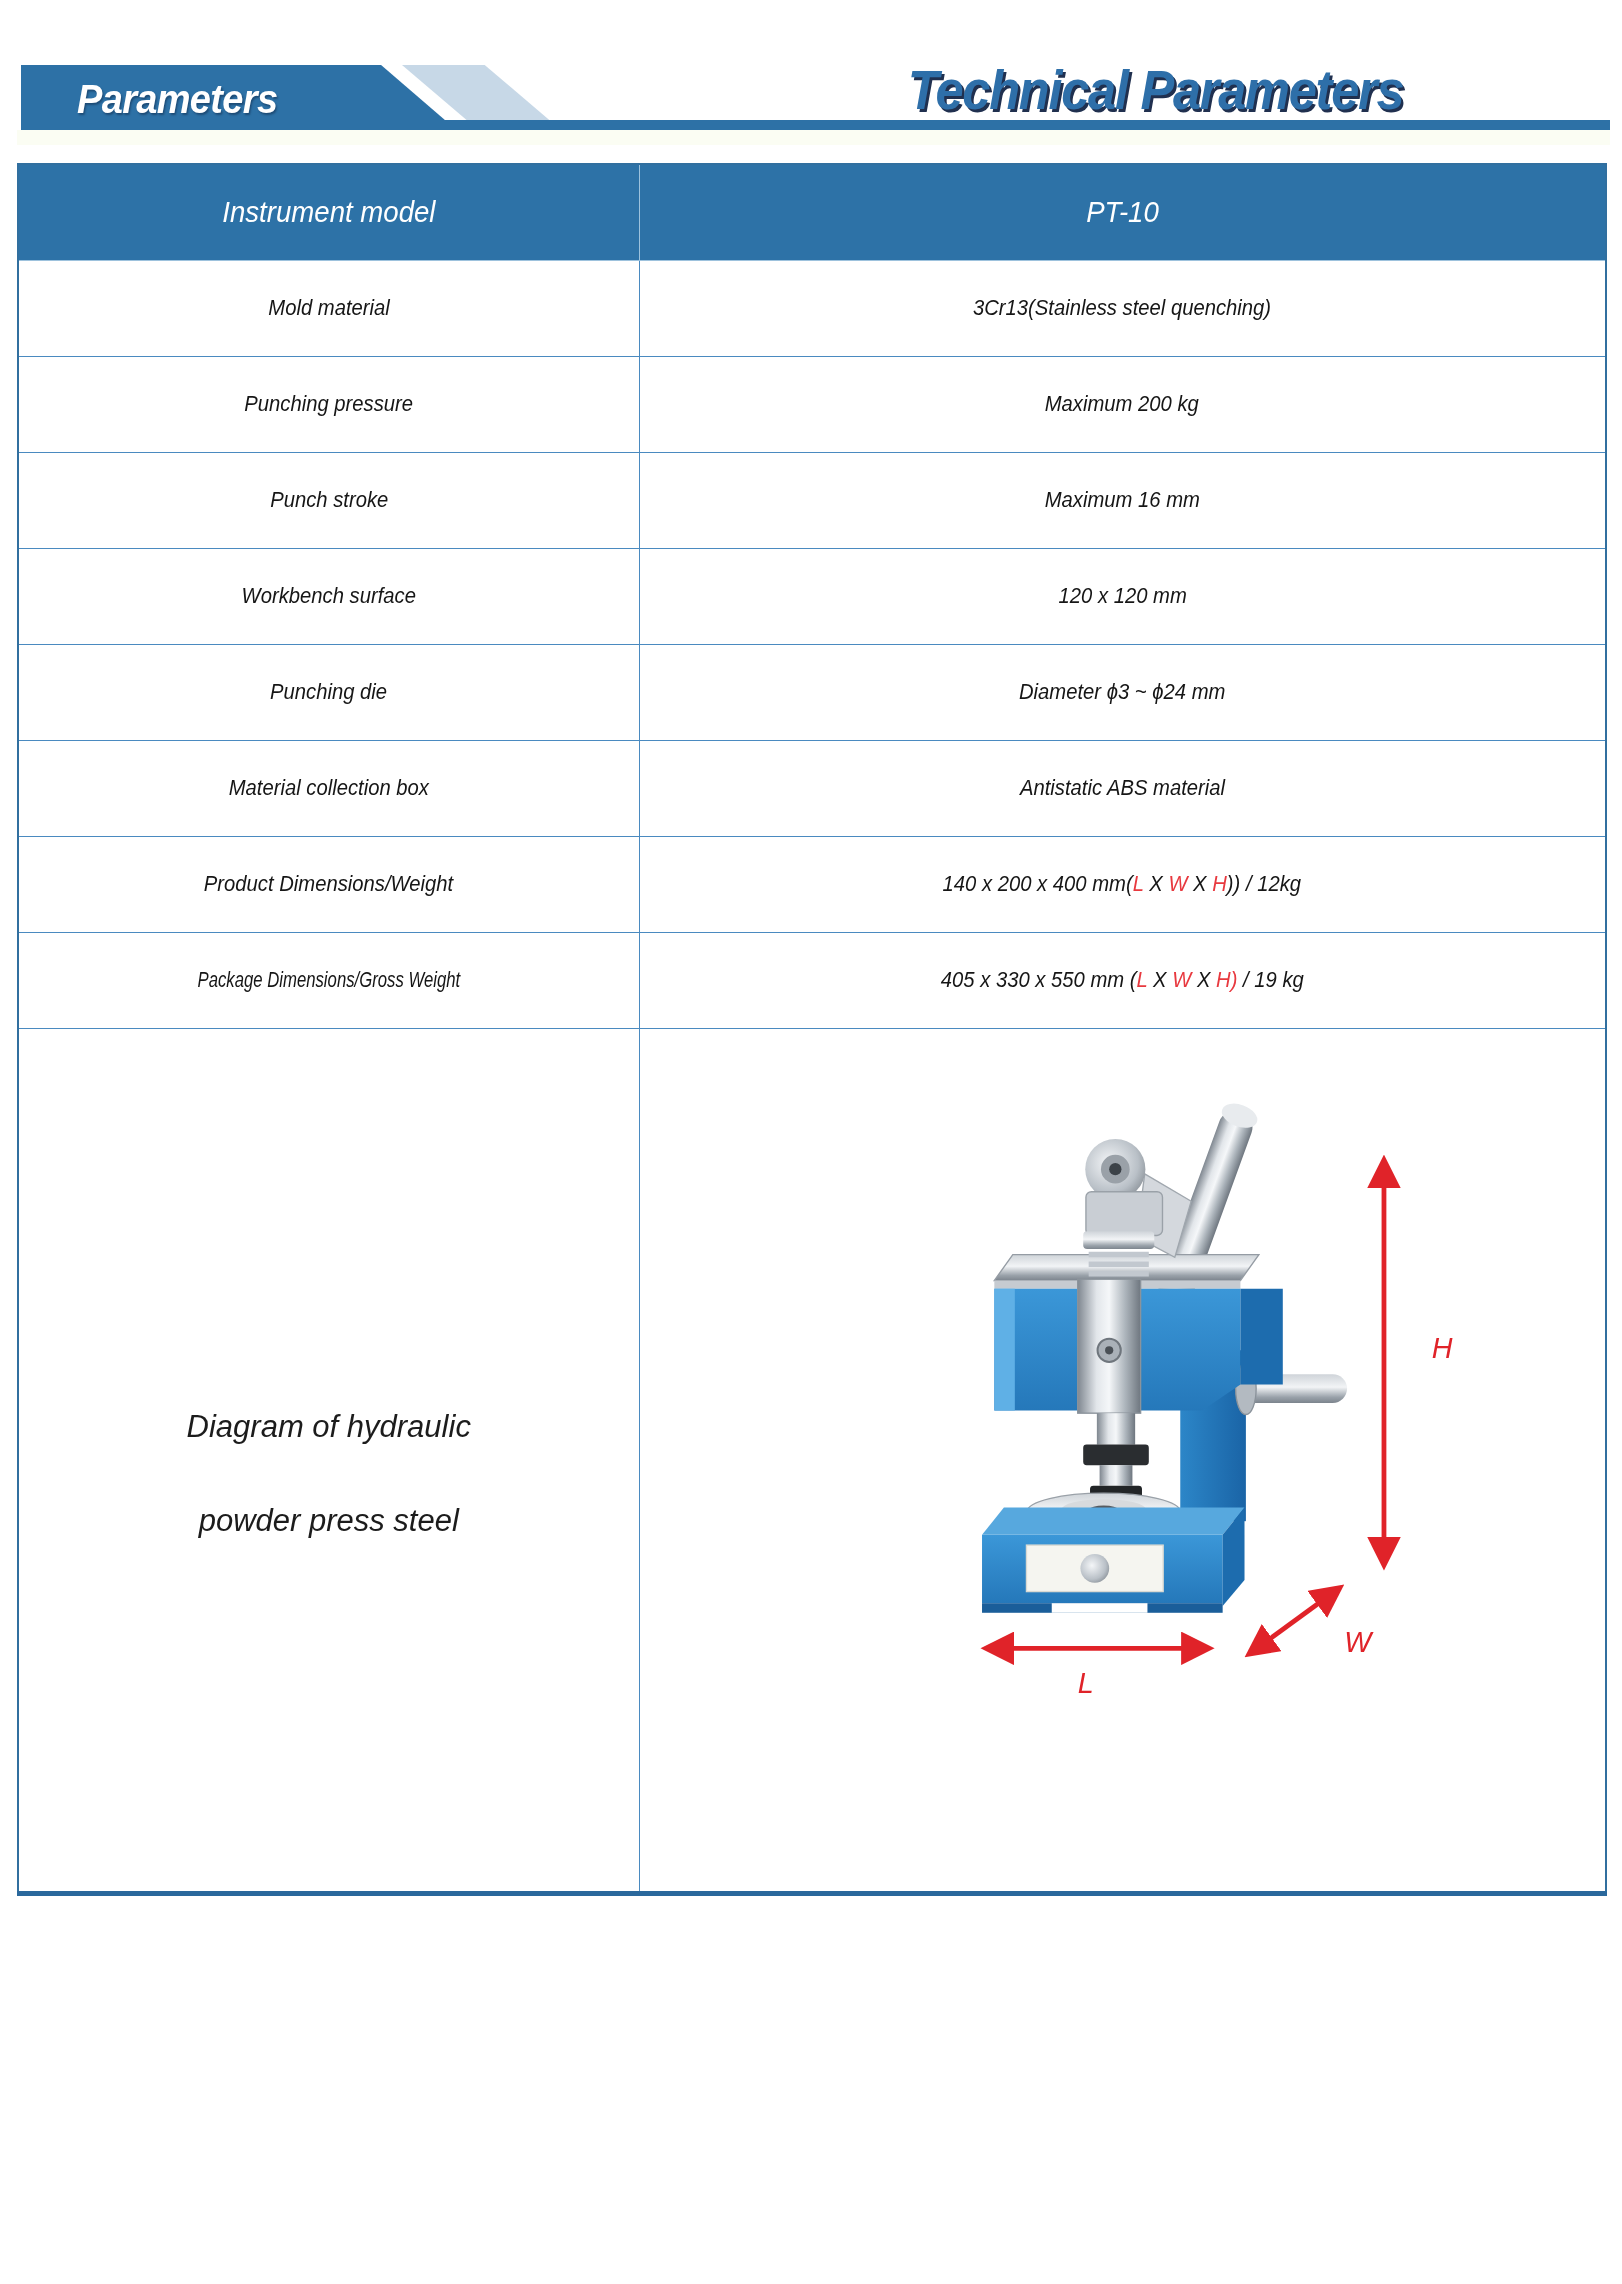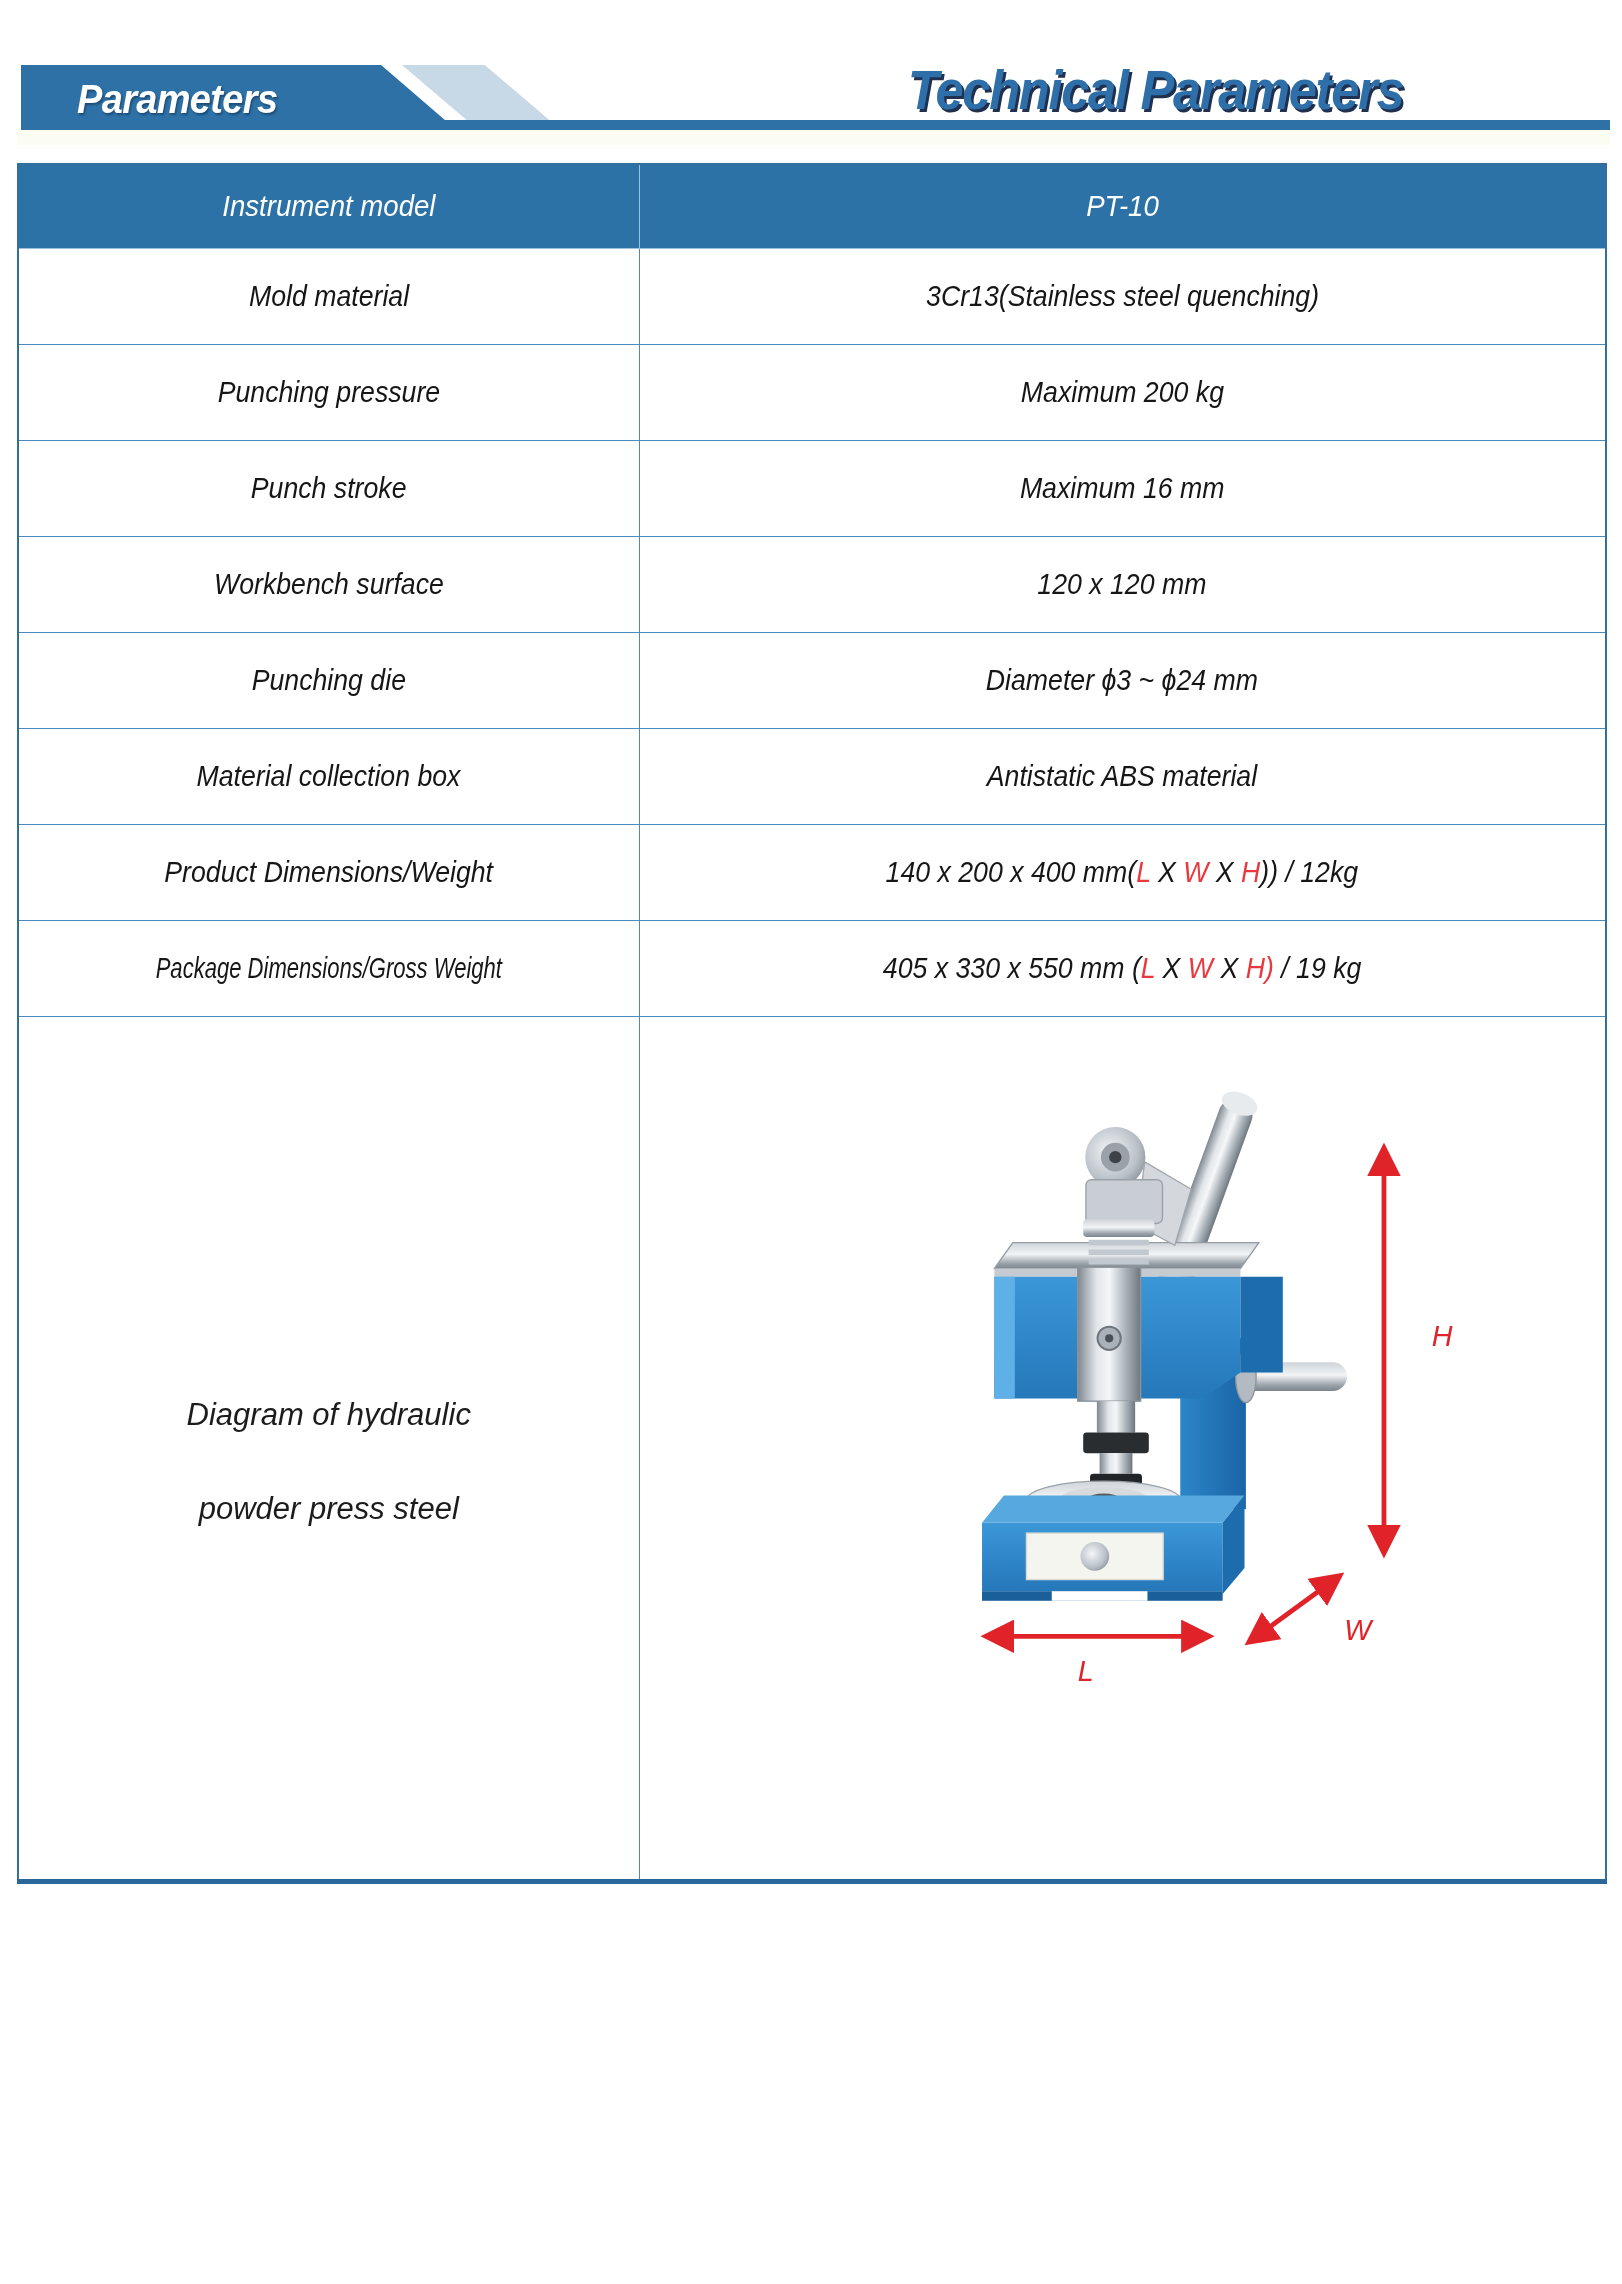--- a/index.html
+++ b/index.html
@@ -43,24 +43,24 @@
   }
 
   
   .spec-table {
     position:absolute; left:17px; top:163px; width:1588px;
     border-collapse:collapse; table-layout:fixed;
     border:2.1px solid #316f9f; border-bottom:5.5px solid #2a689c;
   }
   .spec-table td { border:1.4px solid #4a8ac0; vertical-align:middle; text-align:center; }
   .row-header td {
-    background:#2d72a7; color:#ffffff; height:84px; font-size:30px;
+    background:#2d72a7; color:#ffffff; height:96px; font-size:30px;
     border-color:#9dc2dd;
   }
-  .spec-row td { height:96px; font-size:29px; color:#161616; background:#ffffff; }
+  .spec-row td { height:96px; font-size:22px; color:#161616; background:#ffffff; }
   .cell-text { display:inline-block; transform:scaleX(0.92); transform-origin:center; white-space:nowrap; }
   .cell-text.condensed { transform:scaleX(0.76); }
   .red { color:#e8393f; }
 
   
   .diagram-caption-cell { background:#ffffff; }
   .diagram-caption { padding-top:27px; }
   .diagram-caption .cap-line {
     font-size:31px; color:#1c1c1c; line-height:31px;
   }

